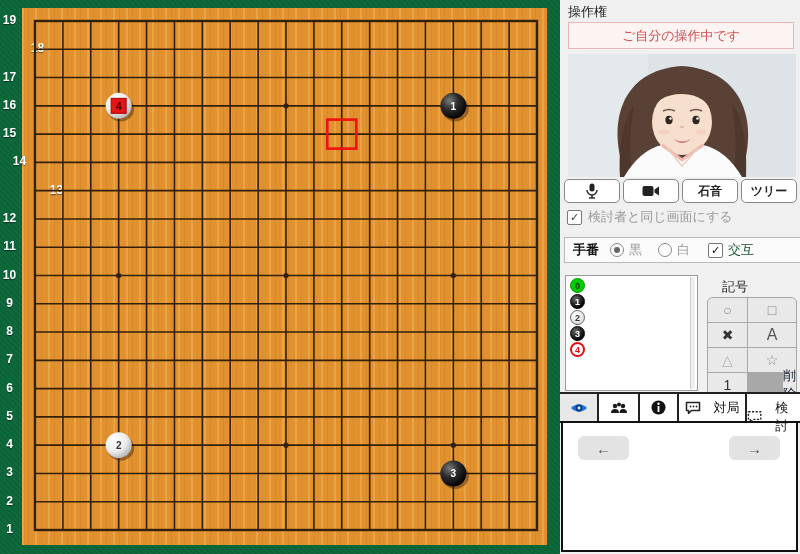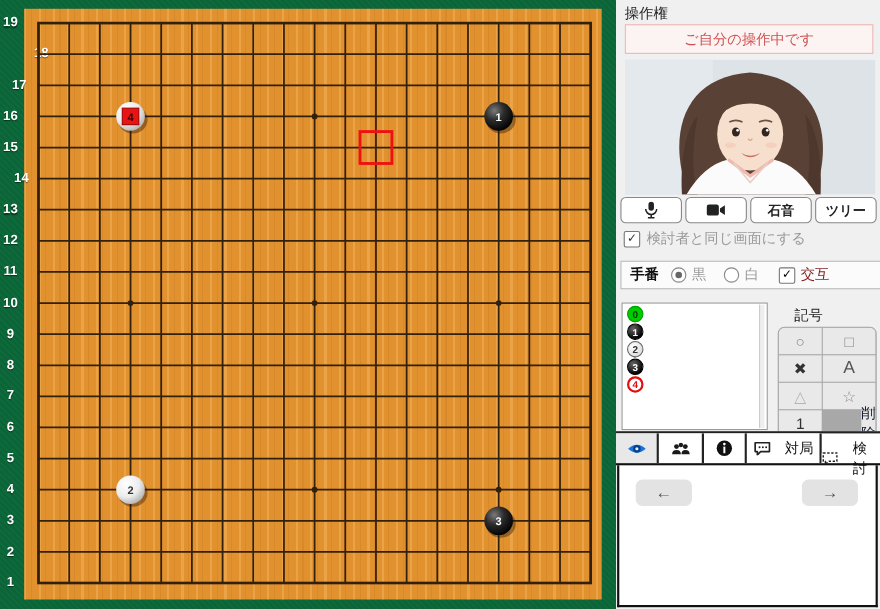--- a/index.html
+++ b/index.html
@@ -32,21 +32,21 @@
     font-size:13px;color:#9a9a9a;}
   .checkbox{width:13px;height:13px;background:#fff;border:1px solid #777;border-radius:2px;
     display:inline-flex;align-items:center;justify-content:center;font-size:11px;color:#333;line-height:1;}
   .turn-box{position:absolute;left:4px;top:237px;width:230px;height:24px;border:1px solid #b9b9b9;
     background:#fbfbfb;display:flex;align-items:center;font-size:13px;gap:5px;padding-left:8px;}
   .turn-label{font-weight:bold;color:#111;margin-right:6px;}
   .radio{width:12px;height:12px;border:1px solid #888;border-radius:50%;background:#fff;
     display:inline-flex;align-items:center;justify-content:center;}
   .radio .dot{width:6px;height:6px;border-radius:50%;background:#666;}
   .gray-lbl{color:#9a9a9a;}
-  .dark-lbl{color:#7f1d1d;font-family:Liberation Serif, serif;}
+  .dark-lbl{color:#14532d;font-family:Liberation Serif, serif;}
 
   .movelist{position:absolute;left:5px;top:275px;width:131px;height:114px;background:#fff;
     border:1px solid #999;}
   .ml-track{position:absolute;right:2px;top:1px;bottom:1px;width:4px;background:#eee;border-left:1px solid #ccc;}
   .ml-connector{position:absolute;left:10px;top:8px;height:57px;border-left:2px dotted #e02020;z-index:0;}
   .mv{position:relative;z-index:1;width:13px;height:13px;border-radius:50%;margin:1px 0 1px 4px;
     display:flex;align-items:center;justify-content:center;font-size:9px;font-weight:bold;cursor:pointer;}
   .mv.green{background:#00cc00;color:#072;color:#063a06;border:1px solid #00a000;}
   .mv.black{background:radial-gradient(circle at 35% 30%,#666,#000 75%);color:#fff;border:1px solid #000;}
   .mv.white{background:radial-gradient(circle at 35% 30%,#fff,#ddd 75%);color:#333;border:1px solid #666;}
@@ -82,25 +82,25 @@
 </head>
 <body>
 
 <div id="app">
 
   <div class="board-area">
     <div class="board-wood"></div>
     <div>
         <div class="row-label" style="left: 0px; top: 13px;">19</div>
         <div class="row-label" style="left: 0px; top: 41.2778px; padding-left: 28px;">18</div>
-        <div class="row-label" style="left: 8px; top: 69.5556px;">17</div>
+        <div class="row-label" style="left: 0px; top: 69.5556px;">17</div>
         <div class="row-label" style="left: 0px; top: 97.8333px;">16</div>
         <div class="row-label" style="left: 0px; top: 126.111px;">15</div>
         <div class="row-label" style="left: 0px; top: 154.389px; margin-left: 10px;">14</div>
-        <div class="row-label" style="left: 0px; top: 182.667px;">13</div>
+        <div class="row-label" style="left: 0px; top: 182.667px; padding-left: 47px;">13</div>
         <div class="row-label" style="left: 0px; top: 210.944px;">12</div>
         <div class="row-label" style="left: 0px; top: 239.222px;">11</div>
         <div class="row-label" style="left: 0px; top: 267.5px;">10</div>
         <div class="row-label" style="left: 0px; top: 295.778px;">9</div>
         <div class="row-label" style="left: 0px; top: 324.056px;">8</div>
         <div class="row-label" style="left: 0px; top: 352.333px;">7</div>
         <div class="row-label" style="left: 0px; top: 380.611px;">6</div>
         <div class="row-label" style="left: 0px; top: 408.889px;">5</div>
         <div class="row-label" style="left: 0px; top: 437.167px;">4</div>
         <div class="row-label" style="left: 0px; top: 465.444px;">3</div>

